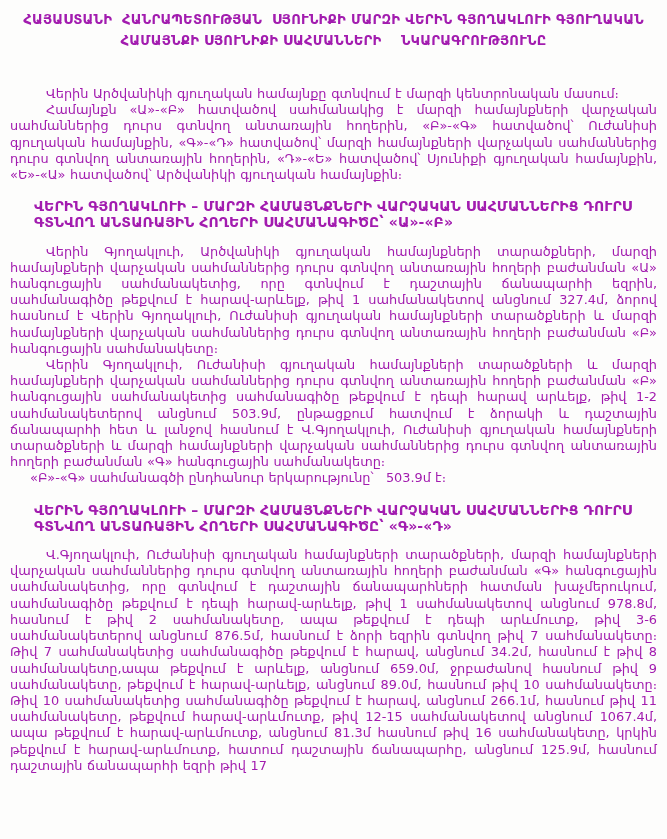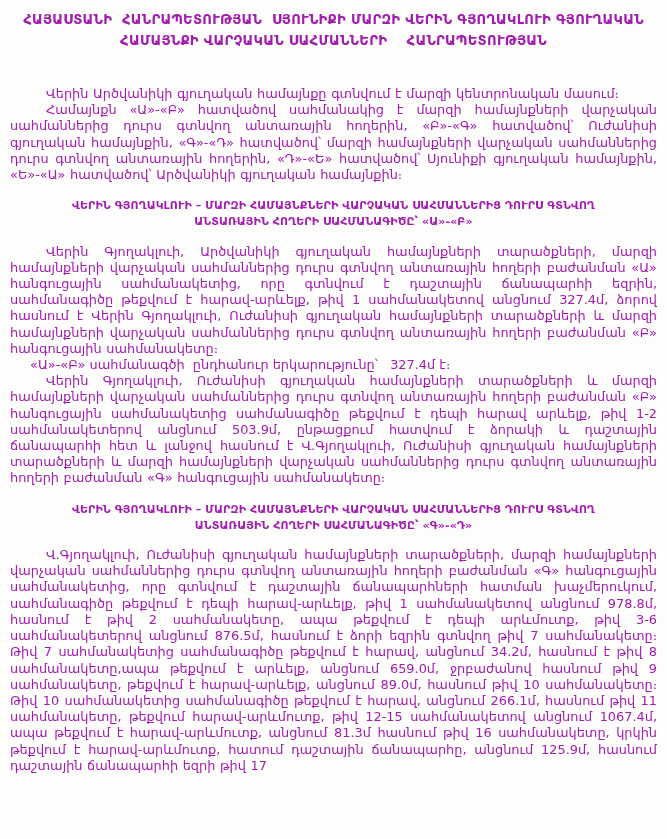--- a/index.html
+++ b/index.html
@@ -43,48 +43,47 @@
   }
   .length-note {
     font-size: 12.9px;
     line-height: 16.2px;
     text-indent: 20px;
     margin: 0;
     white-space: pre-wrap;
   }
   .section-heading {
     font-weight: 700;
-    font-size: 11px;
+    font-size: 14px;
     line-height: 16.2px;
-    text-align: center;
     letter-spacing: 0.1px;
     margin: 15px 24px 13px 24px;
   }
 </style>
 </head>
 <body>
 
 <div class="page">
 
   <div class="doc-title">ՀԱՅԱՍՏԱՆԻ  ՀԱՆՐԱՊԵՏՈՒԹՅԱՆ  ՍՅՈՒՆԻՔԻ ՄԱՐԶԻ ՎԵՐԻՆ ԳՅՈՂԱԿԼՈՒԻ ԳՅՈՒՂԱԿԱՆ</div>
-  <div class="doc-title">ՀԱՄԱՅՆՔԻ ՎԱՐՉԱԿԱՆ ՍԱՀՄԱՆՆԵՐԻ    ՀԱՆՐԱՊԵՏՈՒԹՅԱՆ</div>
+  <div class="doc-title">ՀԱՄԱՅՆՔԻ ՍՅՈՒՆԻՔԻ ՍԱՀՄԱՆՆԵՐԻ    ՆԿԱՐԱԳՐՈՒԹՅՈՒՆԸ</div>
 
   <div class="title-gap"></div>
 
   <p class="para">Վերին Արծվանիկի գյուղական համայնքը գտնվում է մարզի կենտրոնական մասում։</p>
   <p class="para">Համայնքն «Ա»-«Բ» հատվածով սահմանակից է մարզի համայնքների վարչական սահմաններից դուրս գտնվող անտառային հողերին, «Բ»-«Գ» հատվածով՝ Ուժանիսի գյուղական համայնքին, «Գ»-«Դ» հատվածով՝ մարզի համայնքների վարչական սահմաններից դուրս գտնվող անտառային հողերին, «Դ»-«Ե» հատվածով՝ Սյունիքի գյուղական համայնքին, «Ե»-«Ա» հատվածով՝ Արծվանիկի գյուղական համայնքին։</p>
 
   <section>
     <h2 class="section-heading">ՎԵՐԻՆ ԳՅՈՂԱԿԼՈՒԻ – ՄԱՐԶԻ ՀԱՄԱՅՆՔՆԵՐԻ ՎԱՐՉԱԿԱՆ ՍԱՀՄԱՆՆԵՐԻՑ ԴՈՒՐՍ ԳՏՆՎՈՂ ԱՆՏԱՌԱՅԻՆ ՀՈՂԵՐԻ ՍԱՀՄԱՆԱԳԻԾԸ՝  «Ա»-«Բ»</h2>
     <p class="para">Վերին Գյողակլուի, Արծվանիկի գյուղական համայնքների տարածքների, մարզի համայնքների վարչական սահմաններից դուրս գտնվող անտառային հողերի բաժանման «Ա» հանգուցային սահմանակետից, որը գտնվում է դաշտային ճանապարհի եզրին, սահմանագիծը թեքվում է հարավ-արևելք, թիվ 1 սահմանակետով անցնում 327.4մ, ձորով հասնում է Վերին Գյողակլուի, Ուժանիսի գյուղական համայնքների տարածքների և մարզի համայնքների վարչական սահմաններից դուրս գտնվող անտառային հողերի բաժանման «Բ» հանգուցային սահմանակետը։</p>
-    <p class="length-note">«Ա»-«Բ» սահմանագծի  ընդհանուր երկարությունը՝   327.4մ է։</p>
   </section>
 
   <section>
     <p class="para">Վերին Գյողակլուի, Ուժանիսի գյուղական համայնքների տարածքների և մարզի համայնքների վարչական սահմաններից դուրս գտնվող անտառային հողերի բաժանման «Բ» հանգուցային սահմանակետից սահմանագիծը թեքվում է դեպի հարավ արևելք, թիվ 1-2 սահմանակետերով անցնում 503.9մ, ընթացքում հատվում է ձորակի և դաշտային ճանապարհի հետ և լանջով հասնում է Վ.Գյողակլուի, Ուժանիսի գյուղական համայնքների տարածքների և մարզի համայնքների վարչական սահմաններից դուրս գտնվող անտառային հողերի բաժանման «Գ» հանգուցային սահմանակետը։</p>
+    <p class="length-note">«Բ»-«Գ» սահմանագծի ընդհանուր երկարությունը՝   503.9մ է։</p>
   </section>
 
   <section>
     <h2 class="section-heading">ՎԵՐԻՆ ԳՅՈՂԱԿԼՈՒԻ – ՄԱՐԶԻ ՀԱՄԱՅՆՔՆԵՐԻ ՎԱՐՉԱԿԱՆ ՍԱՀՄԱՆՆԵՐԻՑ ԴՈՒՐՍ ԳՏՆՎՈՂ ԱՆՏԱՌԱՅԻՆ ՀՈՂԵՐԻ ՍԱՀՄԱՆԱԳԻԾԸ՝  «Գ»-«Դ»</h2>
     <p class="para">Վ.Գյողակլուի, Ուժանիսի գյուղական համայնքների տարածքների, մարզի համայնքների վարչական սահմաններից դուրս գտնվող անտառային հողերի բաժանման «Գ» հանգուցային սահմանակետից, որը գտնվում է դաշտային ճանապարհների հատման խաչմերուկում, սահմանագիծը թեքվում է դեպի հարավ-արևելք, թիվ 1 սահմանակետով անցնում 978.8մ, հասնում է թիվ 2 սահմանակետը, ապա թեքվում է դեպի արևմուտք, թիվ 3-6 սահմանակետերով  անցնում 876.5մ, հասնում է ձորի եզրին գտնվող թիվ 7 սահմանակետը։ Թիվ 7 սահմանակետից սահմանագիծը թեքվում է հարավ, անցնում 34.2մ, հասնում է թիվ 8 սահմանակետը,ապա թեքվում է արևելք, անցնում 659.0մ, ջրբաժանով հասնում թիվ 9 սահմանակետը, թեքվում է հարավ-արևելք, անցնում 89.0մ, հասնում թիվ 10 սահմանակետը։ Թիվ 10 սահմանակետից սահմանագիծը թեքվում է հարավ, անցնում 266.1մ, հասնում թիվ 11 սահմանակետը, թեքվում հարավ-արևմուտք, թիվ 12-15 սահմանակետով անցնում 1067.4մ, ապա թեքվում է հարավ-արևմուտք, անցնում 81.3մ հասնում թիվ 16 սահմանակետը, կրկին թեքվում է հարավ-արևմուտք, հատում դաշտային ճանապարհը, անցնում 125.9մ, հասնում դաշտային ճանապարհի եզրի թիվ 17</p>
   </section>
 
 </div>
 
 </body></html>

